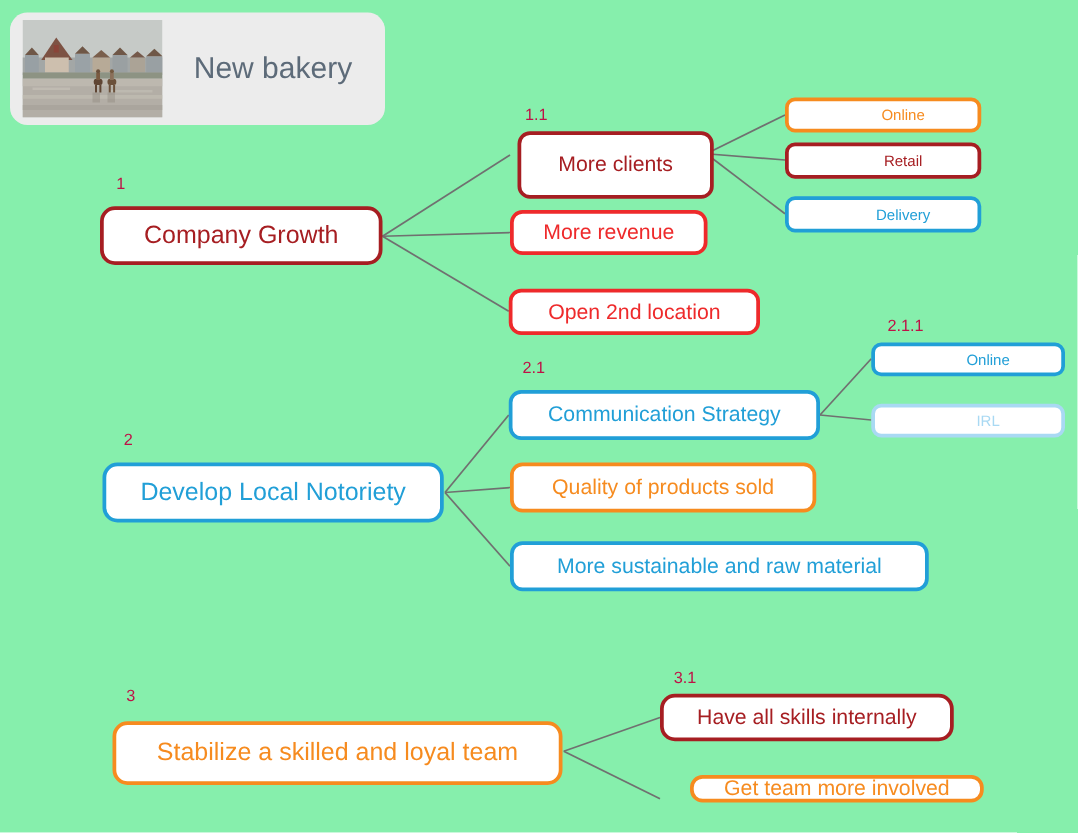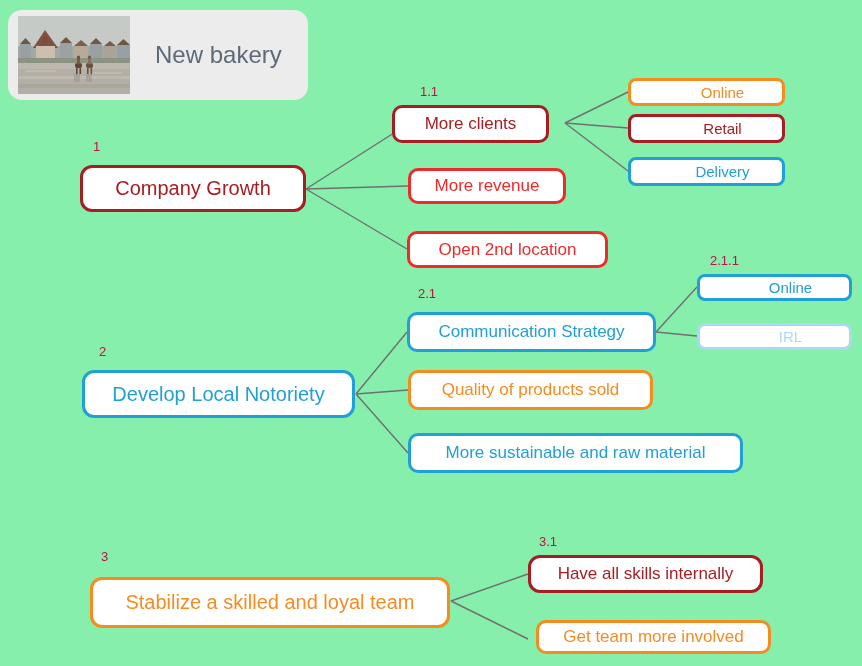--- a/index.html
+++ b/index.html
@@ -24,21 +24,21 @@
   .lines{position:absolute;left:0;top:0;}
   .lines line{stroke:var(--line);stroke-width:1.4;}
   
   .node{
     position:absolute;box-sizing:border-box;background:#ffffff;
     border:3px solid;border-radius:10px;
     display:flex;align-items:center;justify-content:center;
     font-size:17px;white-space:nowrap;cursor:default;
   }
   .lvl1{font-size:20px;border-radius:12px;}
-  .lvl3{font-size:15px;border-radius:8px;padding-left:32px;}
+  .lvl3{font-size:12px;border-radius:8px;padding-left:32px;}
   .c-darkred{border-color:var(--darkred);color:var(--darkred);}
   .c-red{border-color:var(--red);color:var(--red);text-align:center;}
   .c-orange{border-color:var(--orange);color:var(--orange);}
   .c-blue{border-color:var(--blue);color:var(--blue);}
   .c-lightblue{border-color:var(--lightblue);color:var(--lightblue);}
   .nodenum{
     position:absolute;font-size:13px;color:var(--crimson);white-space:nowrap;
   }
 </style>
 </head>
@@ -123,31 +123,31 @@
 
   <div class="nodenum" style="left:93px;top:139px;">1</div>
   <div class="nodenum" style="left:420px;top:84px;">1.1</div>
   <div class="nodenum" style="left:99px;top:344px;">2</div>
   <div class="nodenum" style="left:418px;top:286px;">2.1</div>
   <div class="nodenum" style="left:710px;top:253px;text-align:center;">2.1.1</div>
   <div class="nodenum" style="left:101px;top:549px;">3</div>
   <div class="nodenum" style="left:539px;top:534px;">3.1</div>
 
   <div class="node lvl1 c-darkred" style="left:80px;top:165px;width:226px;height:47px;">Company Growth</div>
-  <div class="node c-darkred" style="left:392px;top:105px;width:157px;height:38px;">More clients</div>
+  <div class="node c-darkred" style="left:414px;top:105px;width:157px;height:54px;">More clients</div>
   <div class="node c-red" style="left:408px;top:168px;width:158px;height:36px;">More revenue</div>
   <div class="node c-red" style="left:407px;top:231px;width:201px;height:37px;">Open 2nd location</div>
   <div class="node lvl3 c-orange" style="left:628px;top:78px;width:157px;height:28px;">Online</div>
   <div class="node lvl3 c-darkred" style="left:628px;top:114px;width:157px;height:29px;">Retail</div>
   <div class="node lvl3 c-blue" style="left:628px;top:157px;width:157px;height:29px;">Delivery</div>
 
   <div class="node lvl1 c-blue" style="left:82px;top:370px;width:273px;height:48px;">Develop Local Notoriety</div>
   <div class="node c-blue" style="left:407px;top:312px;width:249px;height:40px;">Communication Strategy</div>
   <div class="node c-blue" style="left:408px;top:433px;width:335px;height:40px;">More sustainable and raw material</div>
   <div class="node c-orange" style="left:408px;top:370px;width:245px;height:40px;">Quality of products sold</div>
   <div class="node lvl3 c-blue" style="left:697px;top:274px;width:155px;height:27px;">Online</div>
   <div class="node lvl3 c-lightblue" style="left:697px;top:323px;width:155px;height:27px;">IRL</div>
 
   <div class="node lvl1 c-orange" style="left:90px;top:577px;width:360px;height:51px;">Stabilize a skilled and loyal team</div>
   <div class="node c-darkred" style="left:528px;top:555px;width:235px;height:38px;border-radius:12px;">Have all skills internally</div>
-  <div class="node c-orange" style="left:536px;top:620px;width:235px;height:34px;">Get team more involved</div>
+  <div class="node c-orange" style="left:552px;top:620px;width:235px;height:22px;">Get team more involved</div>
 
 </div>
 
 </body></html>

